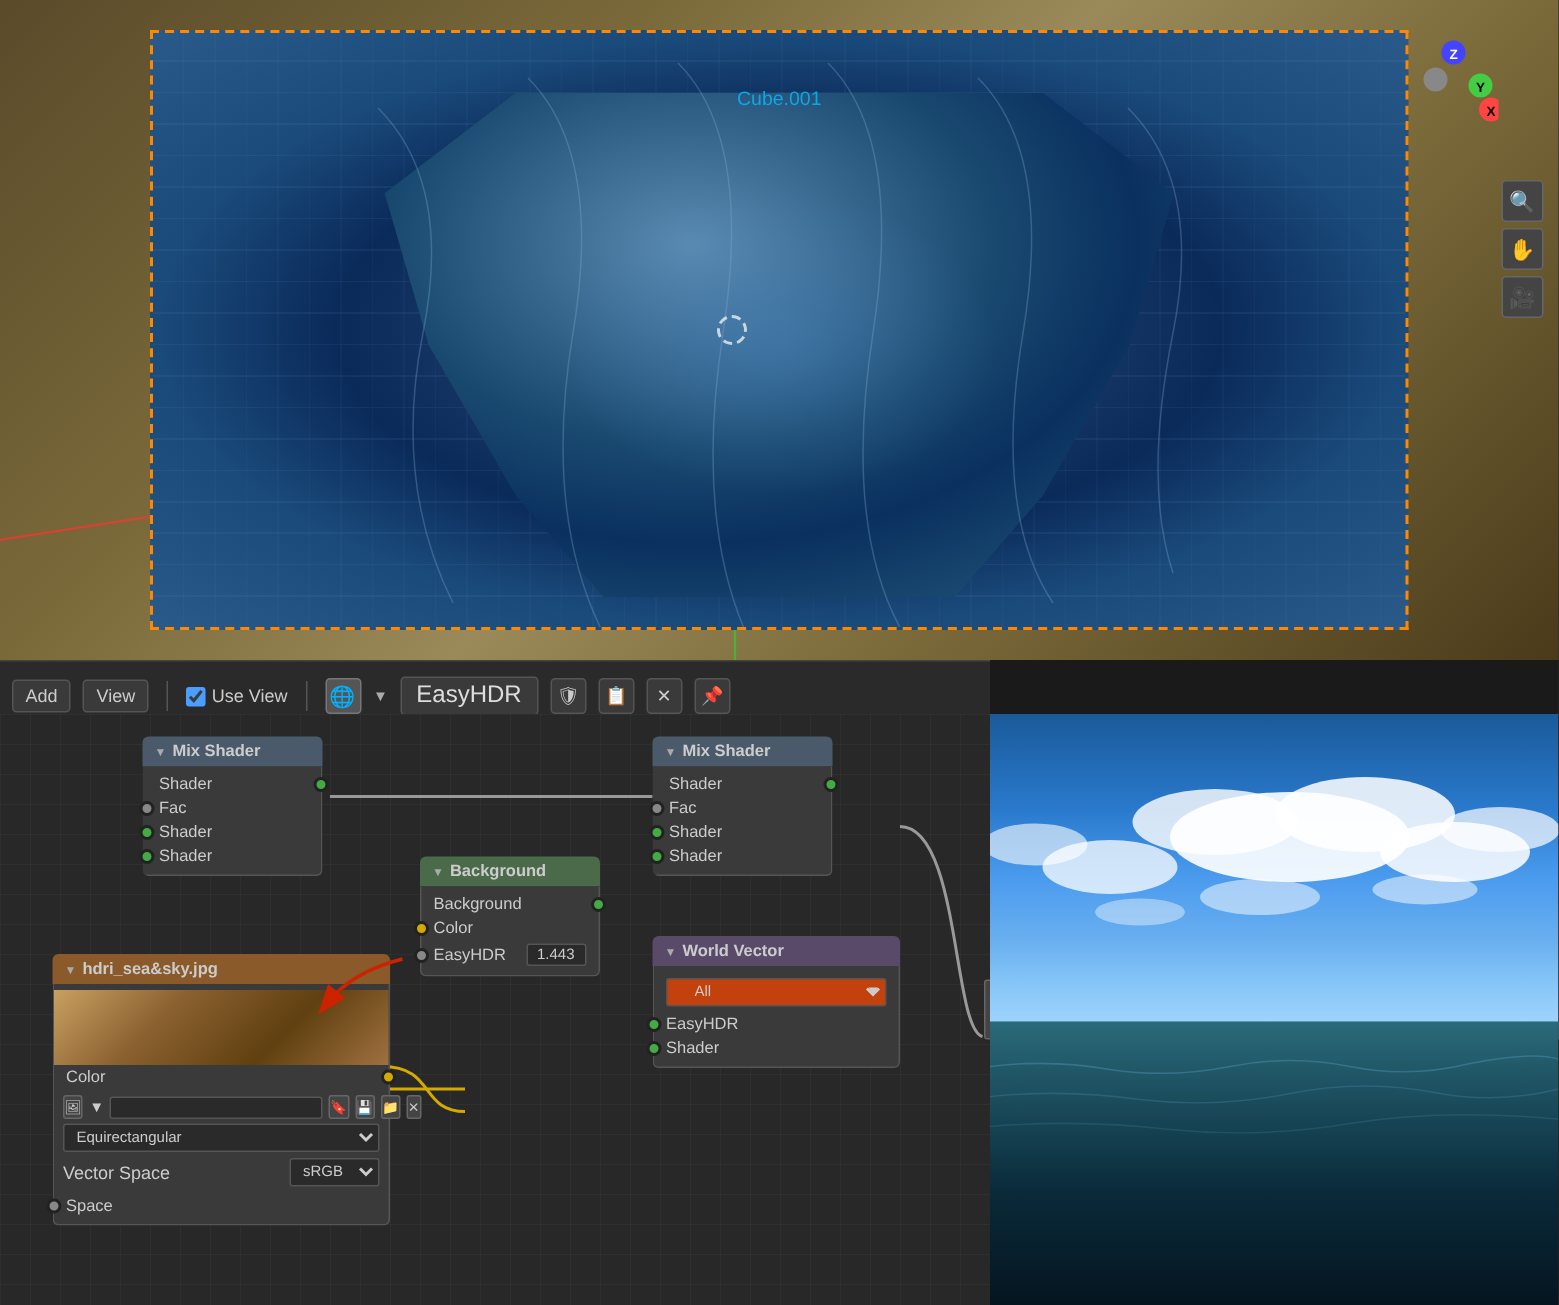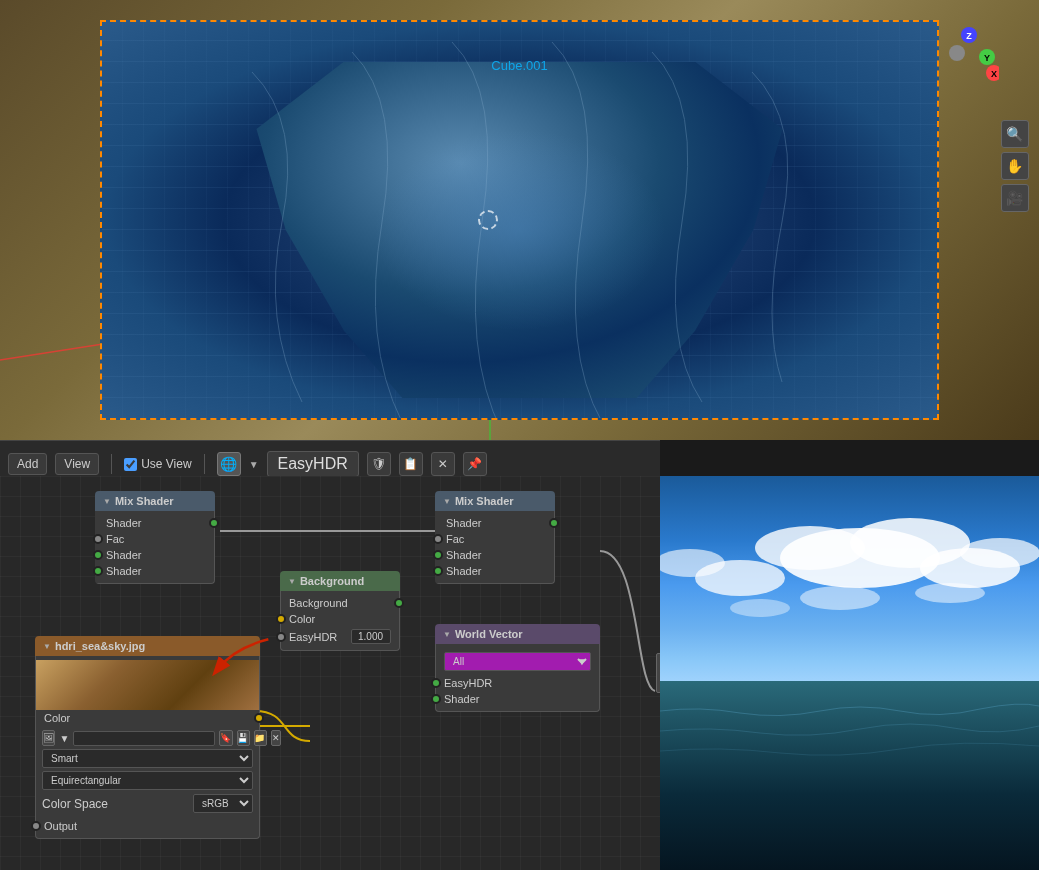--- a/index.html
+++ b/index.html
@@ -298,24 +298,24 @@
     }
 
     .hdri-label-row {
       display: flex; align-items: center; justify-content: space-between;
       padding: 1px 0;
     }
 
     
     .world-output-select {
       width: 90px;
-      background: #a21caf;
+      background: #c2410c;
       border: 1px solid #555;
       border-radius: 2px;
-      padding: 2px 4px;
+      padding: 2px 14px;
       color: #ccc;
       font-size: 10px;
     }
 
     
     #connector-svg {
       position: absolute;
       top: 0; left: 0;
       width: 100%; height: 100%;
       pointer-events: none;
@@ -604,21 +604,21 @@
           <span>Background</span>
           <div class="socket socket-right socket-green" style="top:50%;transform:translateY(-50%)"></div>
         </div>
         <div class="node-row">
           <div class="socket socket-left socket-yellow" style="top:50%;transform:translateY(-50%)"></div>
           <span>Color</span>
         </div>
         <div class="node-row">
           <div class="socket socket-left socket-gray" style="top:50%;transform:translateY(-50%)"></div>
           <span>EasyHDR</span>
-          <span class="strength-value">1.000</span>
+          <span class="strength-value">1.443</span>
         </div>
       </div>
     </div>
 
     <div class="node" id="node-hdri" style="top:160px;left:35px;width:225px;">
       <div class="node-header header-hdri">
         <span class="node-header-arrow">▼</span>
         <span>hdri_sea&amp;sky.jpg</span>
       </div>
       <div class="node-body">
@@ -636,40 +636,37 @@
           <div class="hdri-row">
             <div class="hdri-icon-btn">🖼</div>
             <div style="font-size:10px">▼</div>
             <input class="hdri-filename" type="text" style="">
             <div class="hdri-icon-btn">🔖</div>
             <div class="hdri-icon-btn">💾</div>
             <div class="hdri-icon-btn">📁</div>
             <div class="hdri-icon-btn">✕</div>
           </div>
 
-          <select class="hdri-select">
-            <option>Smart</option>
-          </select>
 
           <select class="hdri-select">
             <option>Equirectangular</option>
           </select>
 
 
           <div class="hdri-label-row">
-            <span>Color Space</span>
+            <span>Vector Space</span>
             <select class="hdri-select" style="width:60px;">
               <option>sRGB</option>
             </select>
           </div>
         </div>
 
         <div class="node-row">
           <div class="socket socket-left socket-gray" style="top:50%;transform:translateY(-50%)"></div>
-          <span>Output</span>
+          <span>Space</span>
         </div>
       </div>
     </div>
 
     <div class="node" id="node-world-output" style="top:148px;left:435px;width:165px;">
       <div class="node-header header-world-output">
         <span class="node-header-arrow">▼</span>
         <span>World Vector</span>
       </div>
       <div class="node-body">

